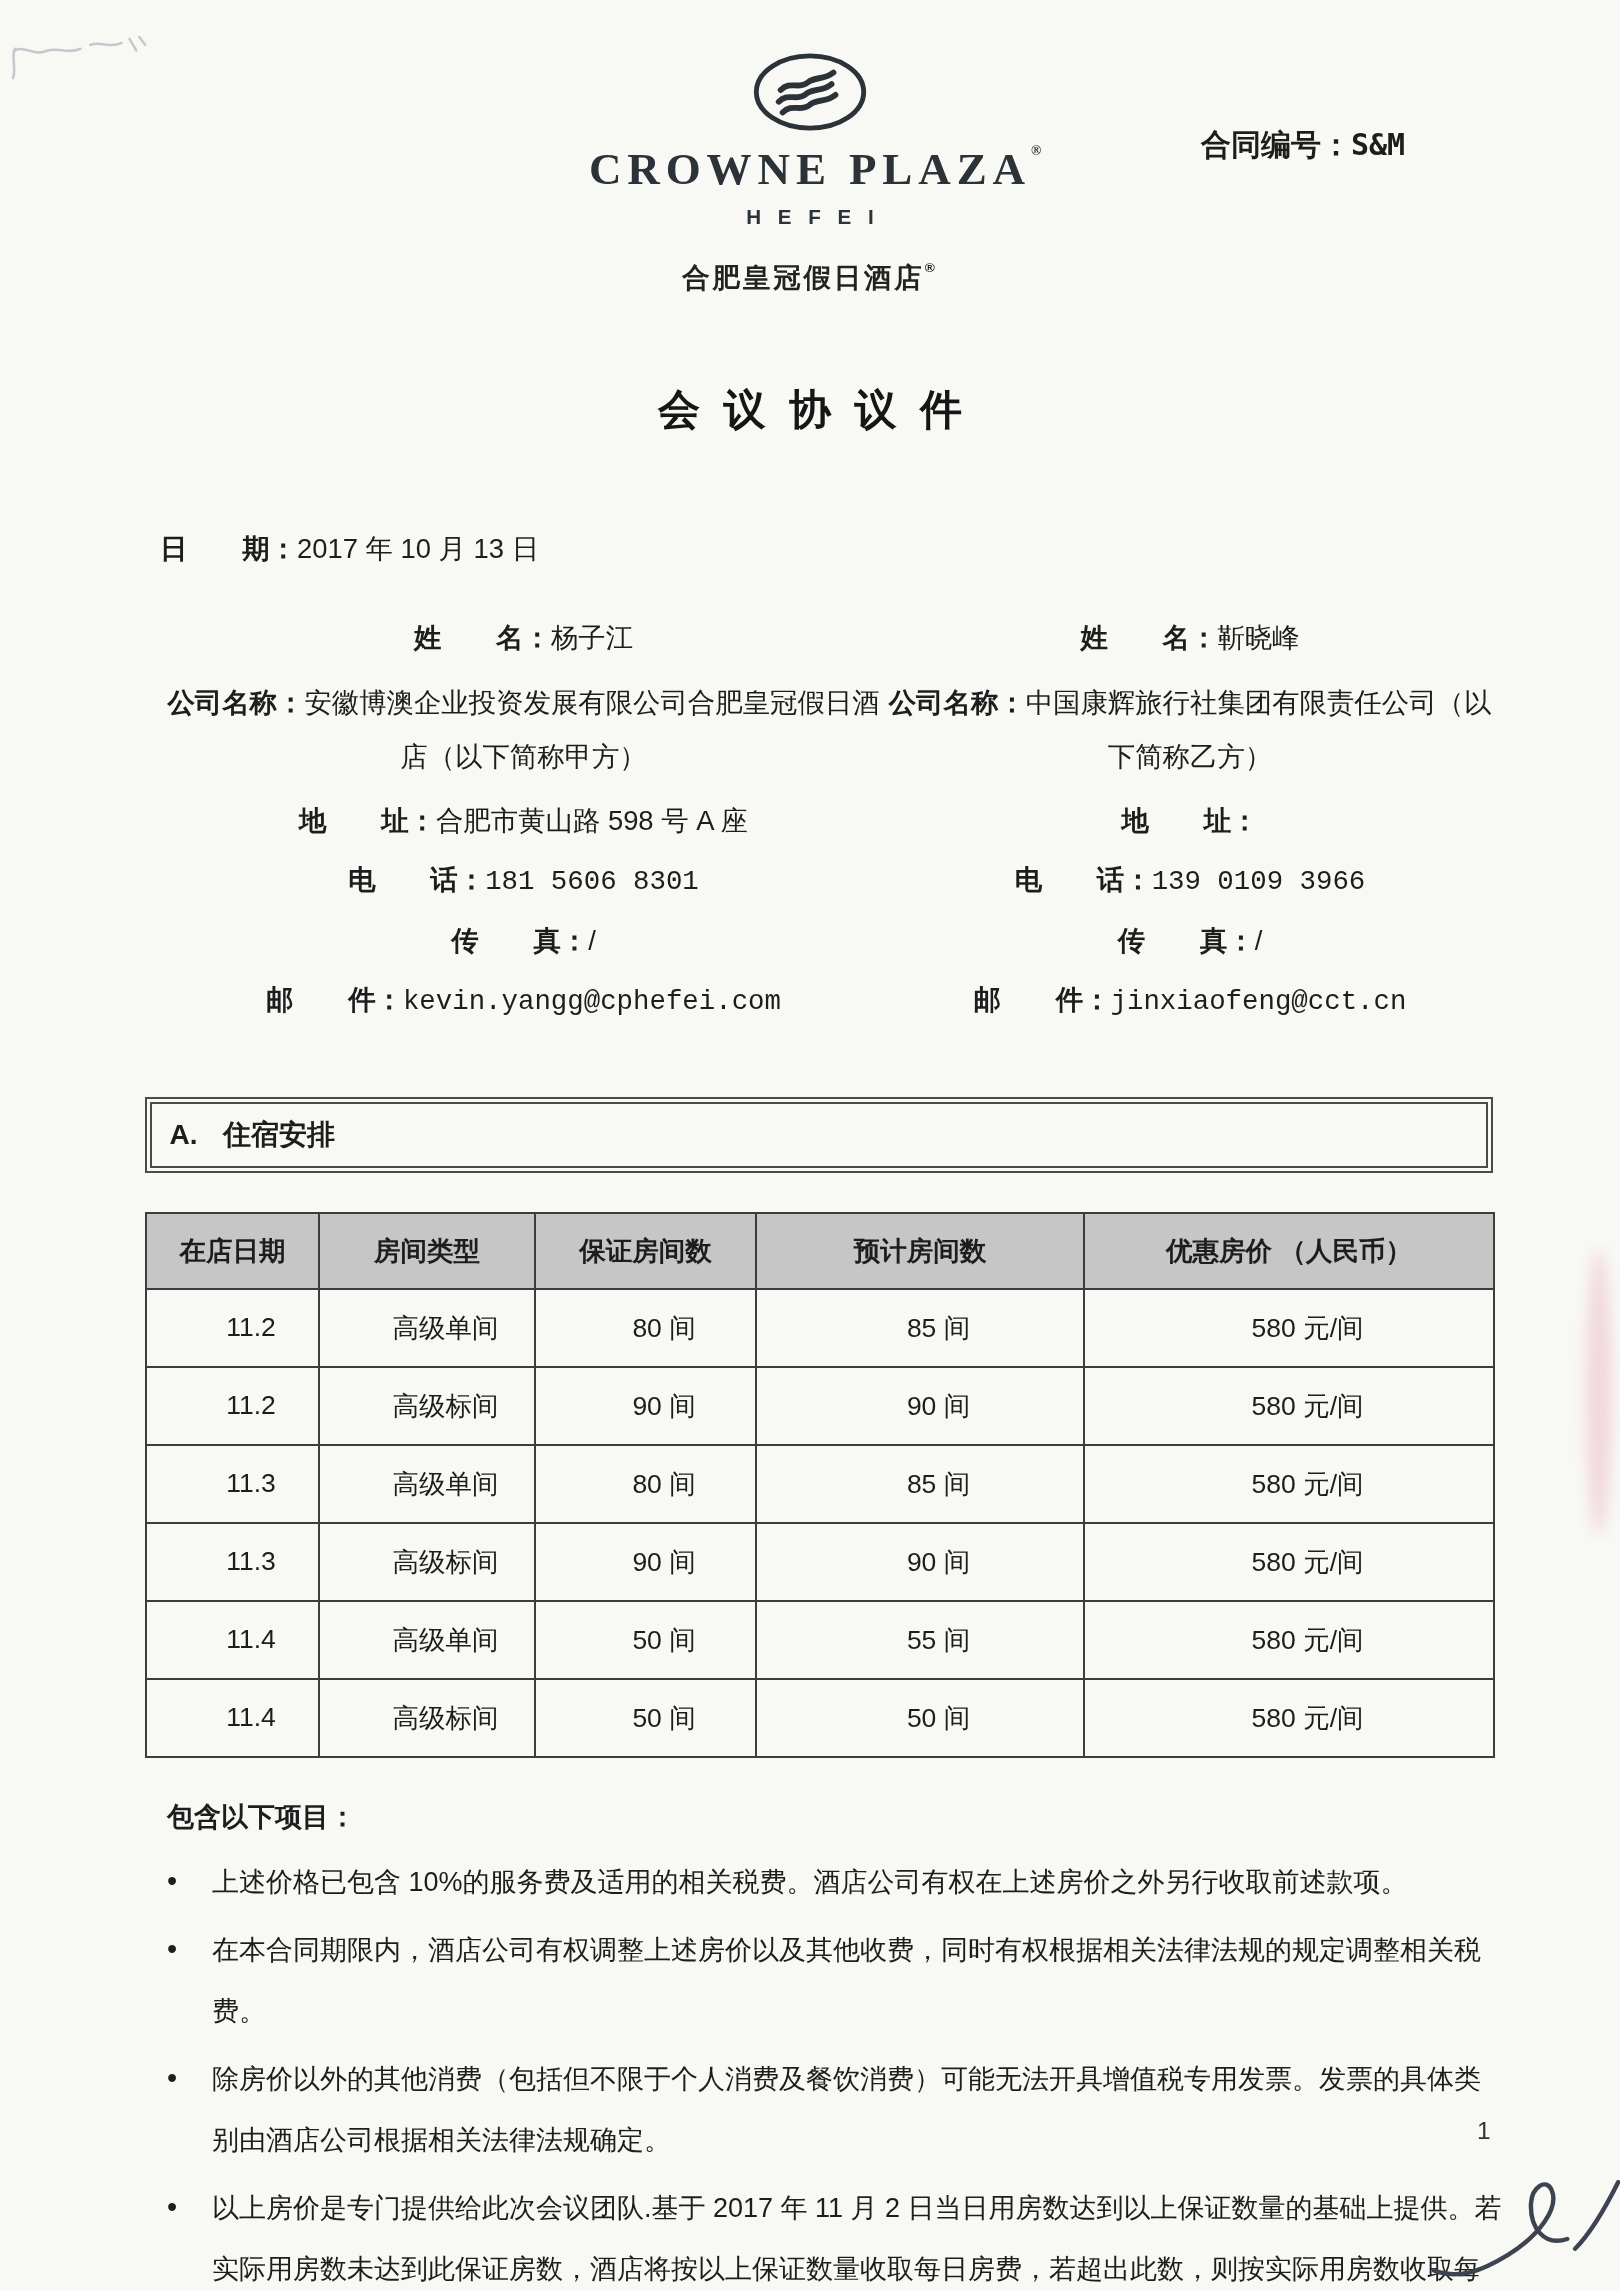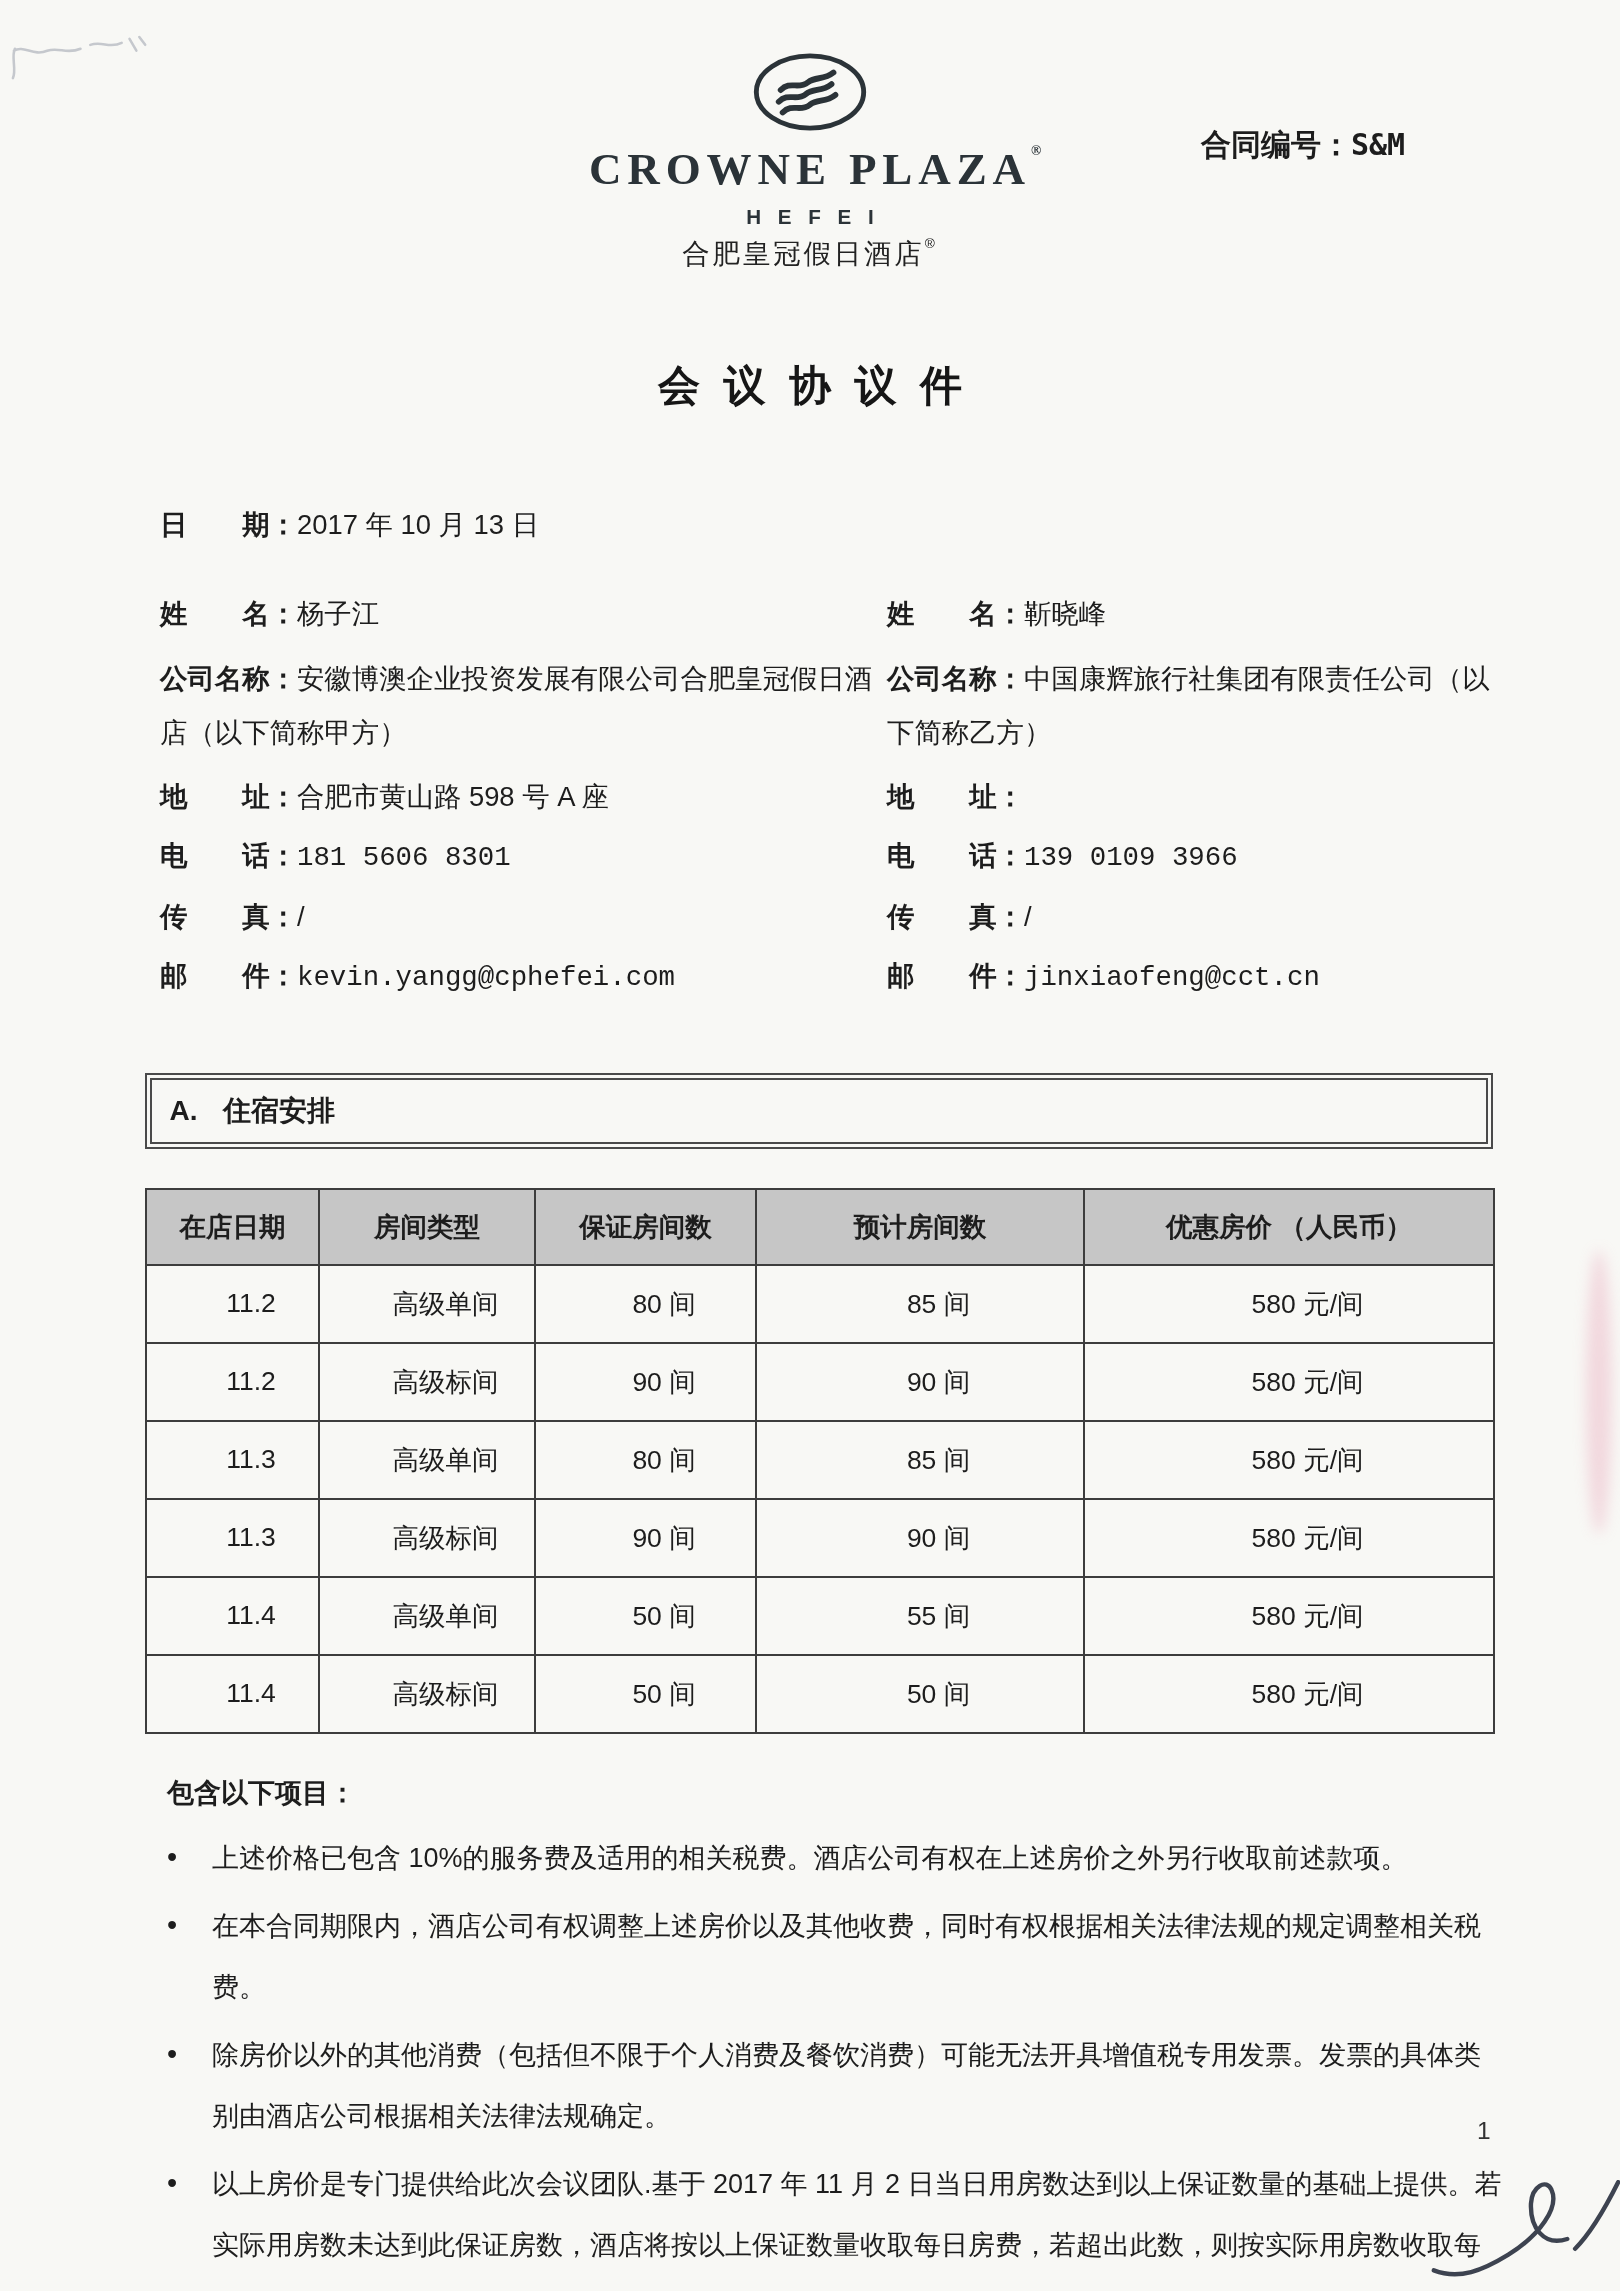--- a/index.html
+++ b/index.html
@@ -10,33 +10,33 @@
     background:#f8f8f5; overflow:hidden;
   }
   
   .logo-block { padding-top:51px; text-align:center; color:#2b3338; }
   .logo-oval { display:block; margin:0 auto 9.8px auto; }
   .brand { font-family:"Liberation Serif","DejaVu Serif",serif; font-weight:700;
            font-size:45px; letter-spacing:5.9px; color:#2b3338;padding-left:16px; }
   .brand sup, .cnname sup { font-size:13.7px; vertical-align:top; }
   .hefei { margin-top:9.8px; font-size:20.6px; font-weight:700; letter-spacing:16.7px;
            padding-left:16.7px; color:#2b3338; }
-  .cnname { margin-top:7px; font-size:27.4px; font-weight:400; letter-spacing:2.9px; color:#222; }
+  .cnname { margin-top:31px; font-size:27.4px; font-weight:700; letter-spacing:2.9px; color:#222; }
   .contract-no { position:absolute; left:1201px; top:125px; font-size:30px; font-weight:700; }
   .contract-no .mono { font-family:"DejaVu Sans Mono",monospace; font-weight:700; }
   
   .doc-title { margin-top:86px; text-align:center; font-size:42px; font-weight:700;
                letter-spacing:23.5px; padding-left:23.5px; color:#161616; }
   
   .info { margin:90px 127px 0 160px; font-size:27.4px; }
   .row { line-height:1.55; margin-bottom:16.7px; }
   .lbl { font-weight:700; }
   .val {}
   .mono { font-family:Liberation Mono, monospace; }
-  .cols { display:grid; grid-template-columns:727px 1fr; column-gap:0; margin-top:47px; }
+  .cols { display:grid; grid-template-columns:727px 1fr; column-gap:0; margin-top:47px;text-align:center; }
   .company { line-height:1.95; }
   
   .section-box { margin:57px 127px 0 145px; border:2px solid #4a4a4a; padding:2.9px; }
   .section-box-inner { border:2px solid #4a4a4a; padding:11.8px 17.6px; font-size:28px; font-weight:700; }
   .section-box-inner .sp { display:inline-block; width:25.5px; }
   
   table { border-collapse:collapse; margin:39px 127px 0 145px; width:1348px;
           font-size:26.5px; table-layout:fixed; }
   th, td { border:2px solid #3d3d3d; text-align:center; padding:0 5.9px; }
   thead th { background:#c6c6c6; height:76px; font-weight:700; }

